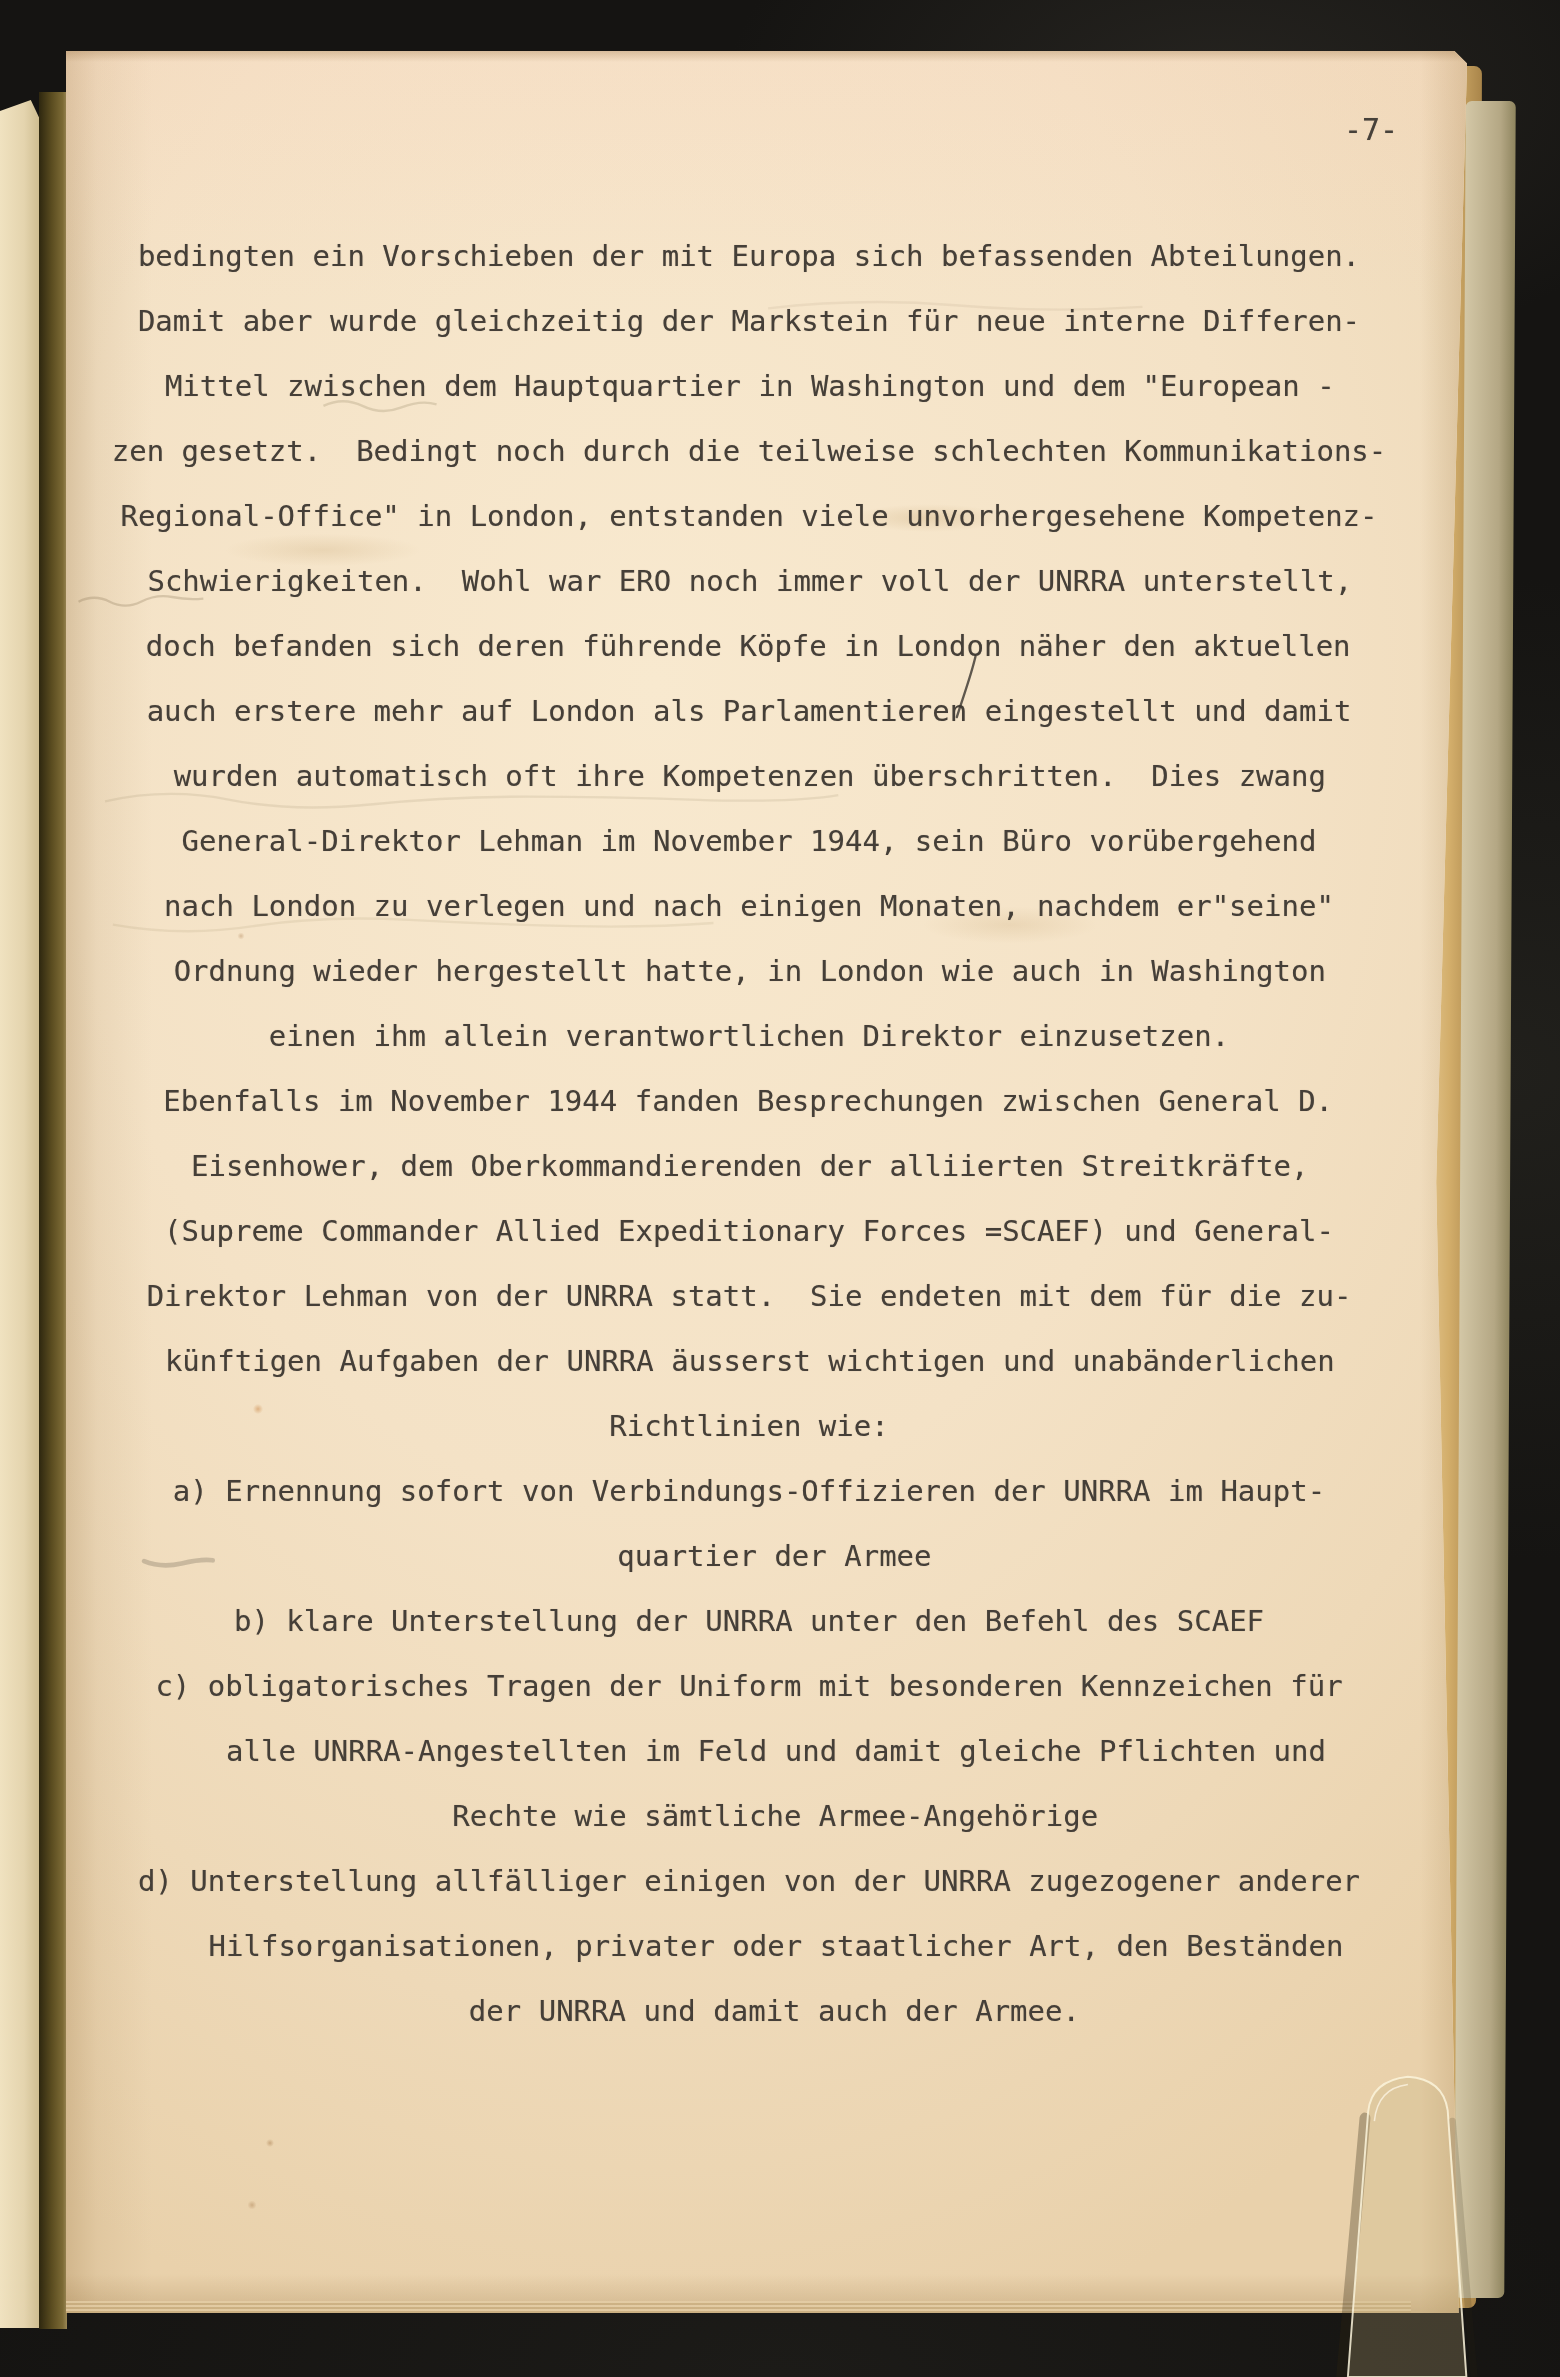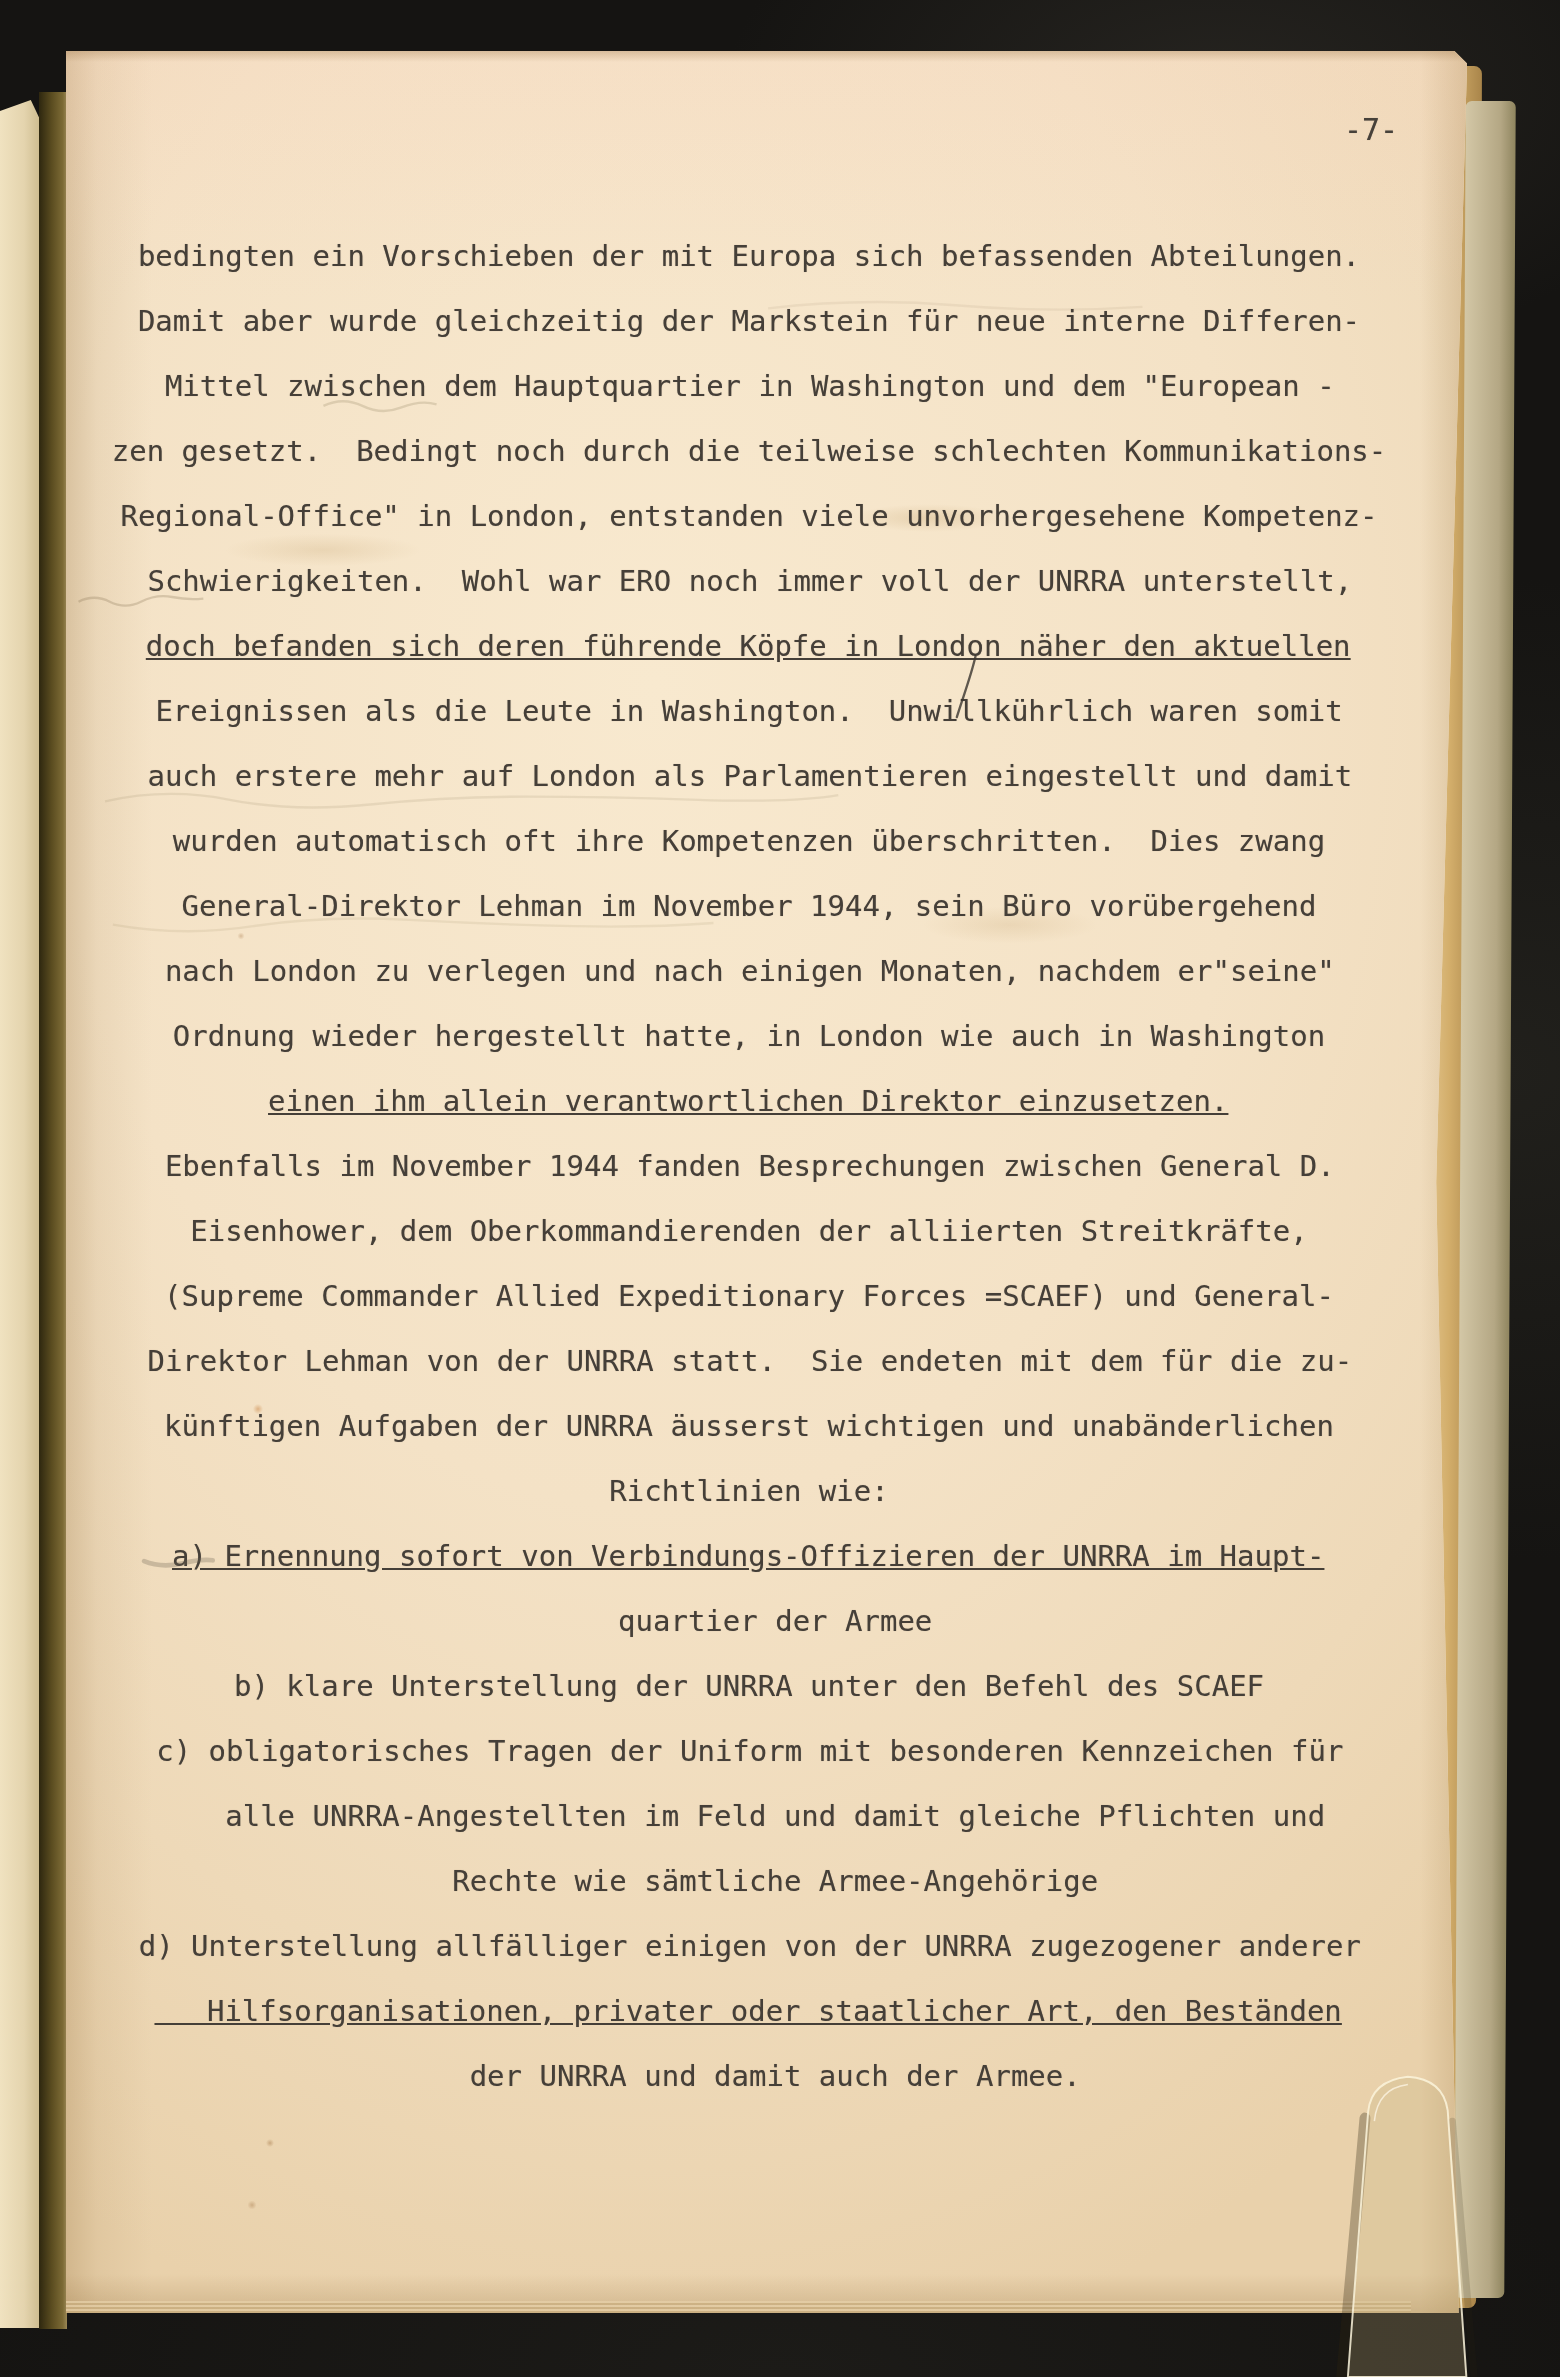--- a/index.html
+++ b/index.html
@@ -68,21 +68,21 @@
     white-space:pre;
   }
   .typed-text{
     position:absolute;left:20px;top:173px;width:1326px;
     color:#453f38;font-size:29px;line-height:65px;
     text-shadow:0 0 0.8px rgba(69,63,56,.4);
     text-align:center;
   }
   .typed-text .line{white-space:pre;height:65px;}
   .typed-text .line:nth-child(3n){transform:translateX(0.8px);}
-  .typed-text .line:nth-child(7n){transform:translateX(-0.8px);text-decoration:underline;}
+  .typed-text .line:nth-child(7n){transform:translateX(-0.8px);}
   .marks{position:absolute;left:0;top:0;width:1401px;height:2262px;pointer-events:none;}
   .wand{position:absolute;left:1287px;top:2051px;width:273px;height:326px;pointer-events:none;}
 </style>
 </head>
 <body>
 
 <div class="scene">
 
   <div class="prev-page"></div>
   <div class="spine"></div>
@@ -93,21 +93,20 @@
     <div class="page-number">-7-</div>
 
     <div class="typed-text">
         <div class="line">bedingten ein Vorschieben der mit Europa sich befassenden Abteilungen.</div>
         <div class="line">Damit aber wurde gleichzeitig der Markstein für neue interne Differen-</div>
         <div class="line">Mittel zwischen dem Hauptquartier in Washington und dem "European -</div>
         <div class="line">zen gesetzt.  Bedingt noch durch die teilweise schlechten Kommunikations-</div>
         <div class="line">Regional-Office" in London, entstanden viele unvorhergesehene Kompetenz-</div>
         <div class="line">Schwierigkeiten.  Wohl war ERO noch immer voll der UNRRA unterstellt,</div>
         <div class="line">doch befanden sich deren führende Köpfe in London näher den aktuellen</div>
-        <div class="line">Ereignissen als die Leute in Washington.  Unwillkührlich waren somit</div>
         <div class="line">auch erstere mehr auf London als Parlamentieren eingestellt und damit</div>
         <div class="line">wurden automatisch oft ihre Kompetenzen überschritten.  Dies zwang</div>
         <div class="line">General-Direktor Lehman im November 1944, sein Büro vorübergehend</div>
         <div class="line">nach London zu verlegen und nach einigen Monaten, nachdem er"seine"</div>
         <div class="line">Ordnung wieder hergestellt hatte, in London wie auch in Washington</div>
         <div class="line">einen ihm allein verantwortlichen Direktor einzusetzen.</div>
         <div class="line">Ebenfalls im November 1944 fanden Besprechungen zwischen General D.</div>
         <div class="line">Eisenhower, dem Oberkommandierenden der alliierten Streitkräfte,</div>
         <div class="line">(Supreme Commander Allied Expeditionary Forces =SCAEF) und General-</div>
         <div class="line">Direktor Lehman von der UNRRA statt.  Sie endeten mit dem für die zu-</div>

